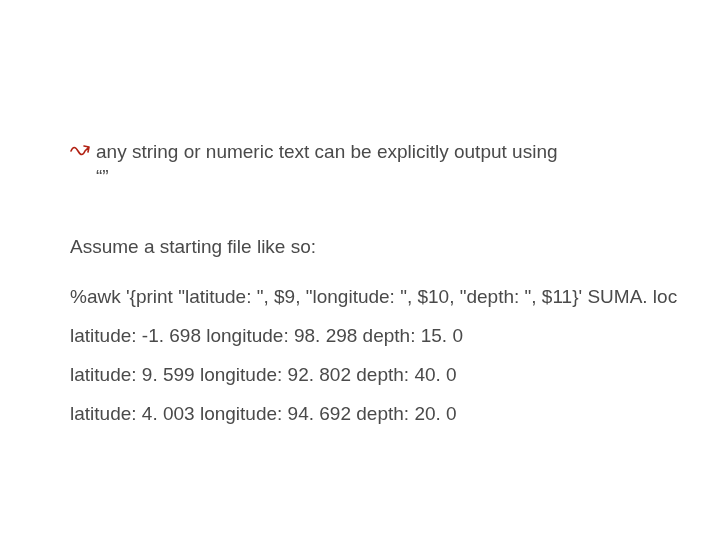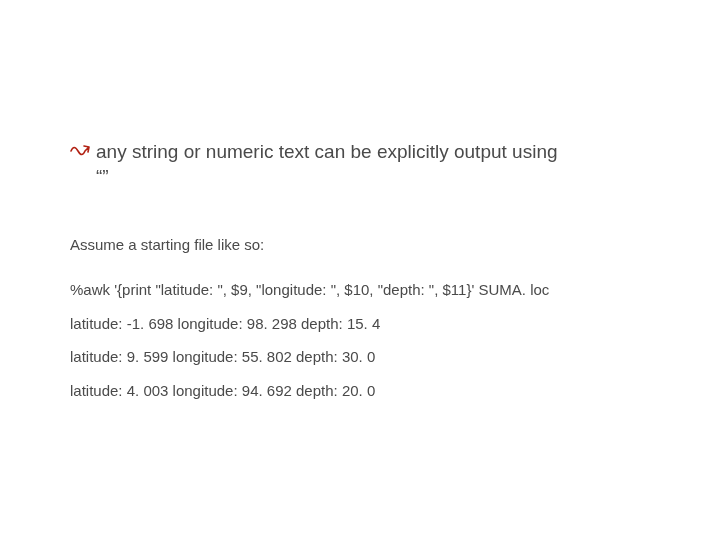--- a/index.html
+++ b/index.html
@@ -35,21 +35,21 @@
     flex: 1 1 auto;
   }
   .sub-indent {
     margin-left: 26px;
     font-size: 19px;
     line-height: 1.2;
     margin-top: -2px;
     margin-bottom: 46px;
   }
   .para {
-    font-size: 15px;
+    font-size: 19px;
     line-height: 1.3;
     margin-bottom: 14px;
   }
   .para.gap-above {
     margin-top: 26px;
   }
   svg.squiggle path {
     fill: none;
     stroke: #b22214;
     stroke-width: 1.6;
@@ -69,17 +69,17 @@
     </span>
     <span class="bullet-text">any string or numeric text can be explicitly  output using</span>
   </div>
   <div class="sub-indent">“”</div>
 
   <div class="para">Assume a starting file like so:</div>
 
 
   <div class="para gap-above">%awk '{print "latitude: ", $9, "longitude: ", $10, "depth: ", $11}'   SUMA. loc</div>
 
-  <div class="para">latitude: -1. 698 longitude: 98. 298 depth: 15. 4</div>
-  <div class="para">latitude: 9. 599 longitude: 55. 802 depth: 30. 0</div>
+  <div class="para">latitude: -1. 698 longitude: 98. 298 depth: 15. 0</div>
+  <div class="para">latitude: 9. 599 longitude: 92. 802 depth: 40. 0</div>
   <div class="para">latitude: 4. 003 longitude: 94. 692 depth: 20. 0</div>
 
 </div>
 
 </body></html>

